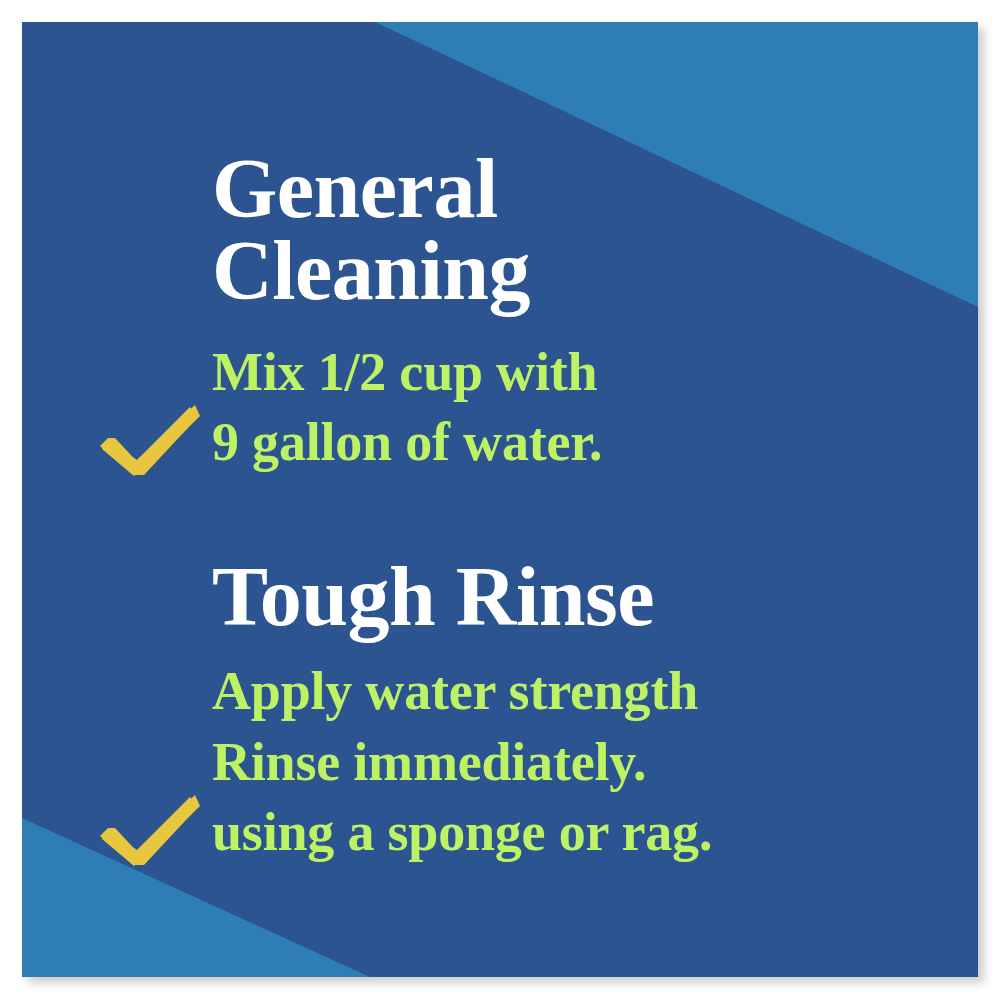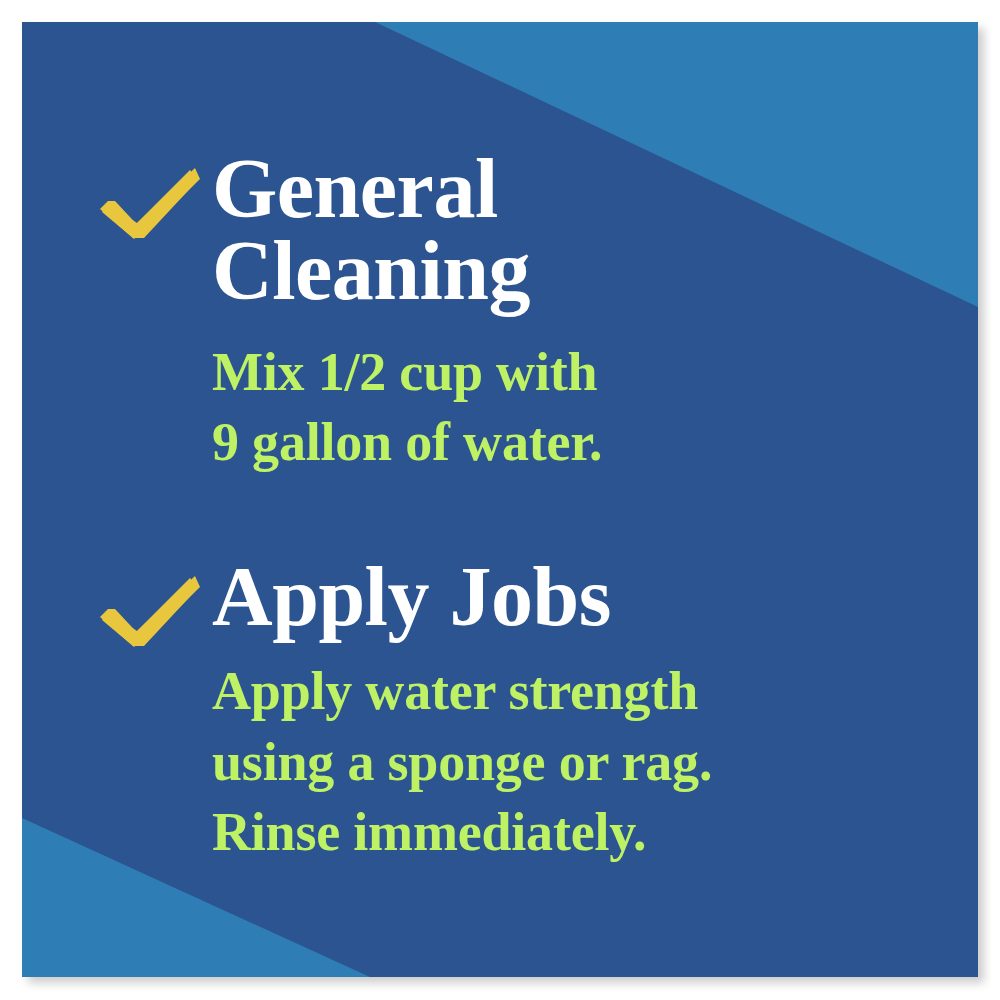--- a/index.html
+++ b/index.html
@@ -53,21 +53,21 @@
   .block {
     position: absolute;
     left: 0;
     right: 0;
   }
   .block.general  { top: 126px; }
   .block.tough    { top: 534px; }
 
   .row {
     display: flex;
-    align-items: flex-start;
+    align-items: flex-end;
   }
 
   .check {
     flex: 0 0 auto;
     width: 104px;
     margin-left: 78px;
     padding-top: 20px;
   }
   .check svg { display: block; }
 
@@ -146,25 +146,25 @@
 
           <div class="check">
             <svg width="100" height="72" viewBox="0 0 100 72" aria-hidden="true">
               <polygon points="8,36 2,44 33,70 44,70 98,12 90,2 37,55" fill="#E8C63D"></polygon>
               <polygon points="8,33 0,41 34,71 43,63 15,33" fill="#E8C63D"></polygon>
               <polygon points="95,0 100,11 43,67 34,58" fill="#E8C63D"></polygon>
             </svg>
           </div>
 
           <div class="texts">
-            <h2 class="heading">Apply Jobs</h2>
+            <h2 class="heading">Tough Rinse</h2>
             <p class="detail">
               <span class="line">Apply water strength</span>
+              <span class="line">Rinse immediately.</span>
               <span class="line">using a sponge or rag.</span>
-              <span class="line">Rinse immediately.</span>
             </p>
           </div>
 
         </div>
       </section>
 
     </div>
   </div>
 </div>
 

